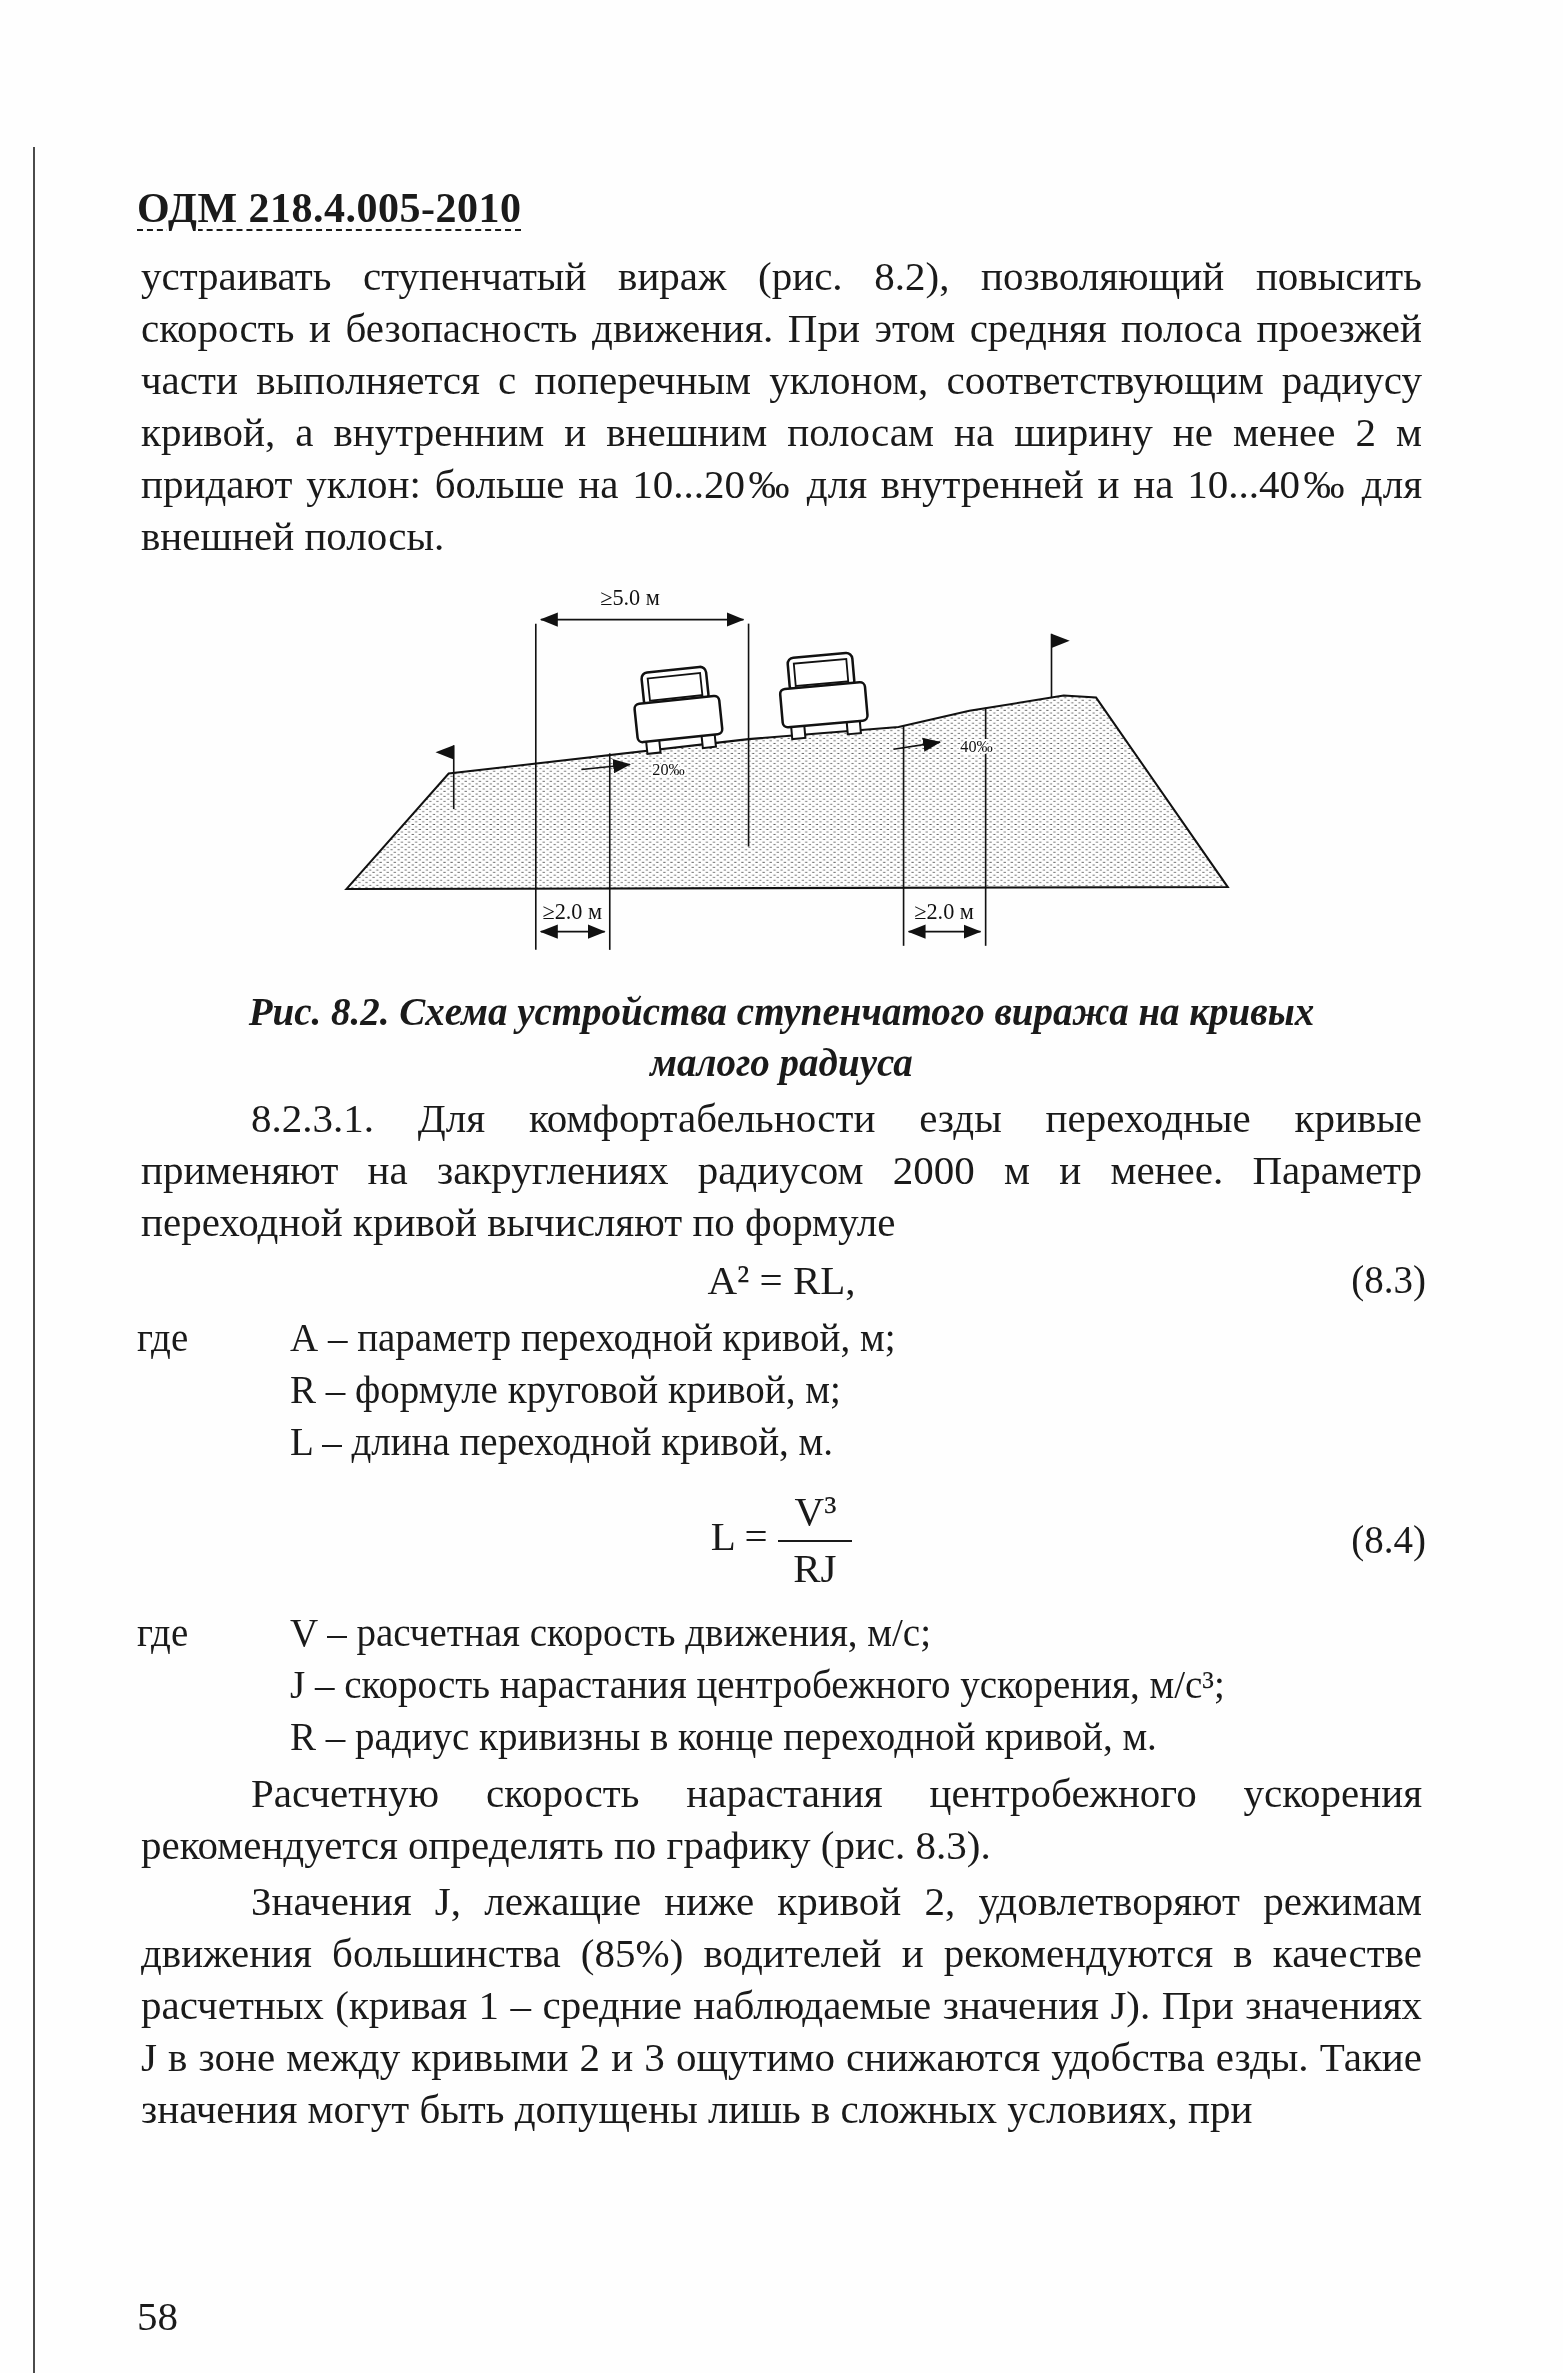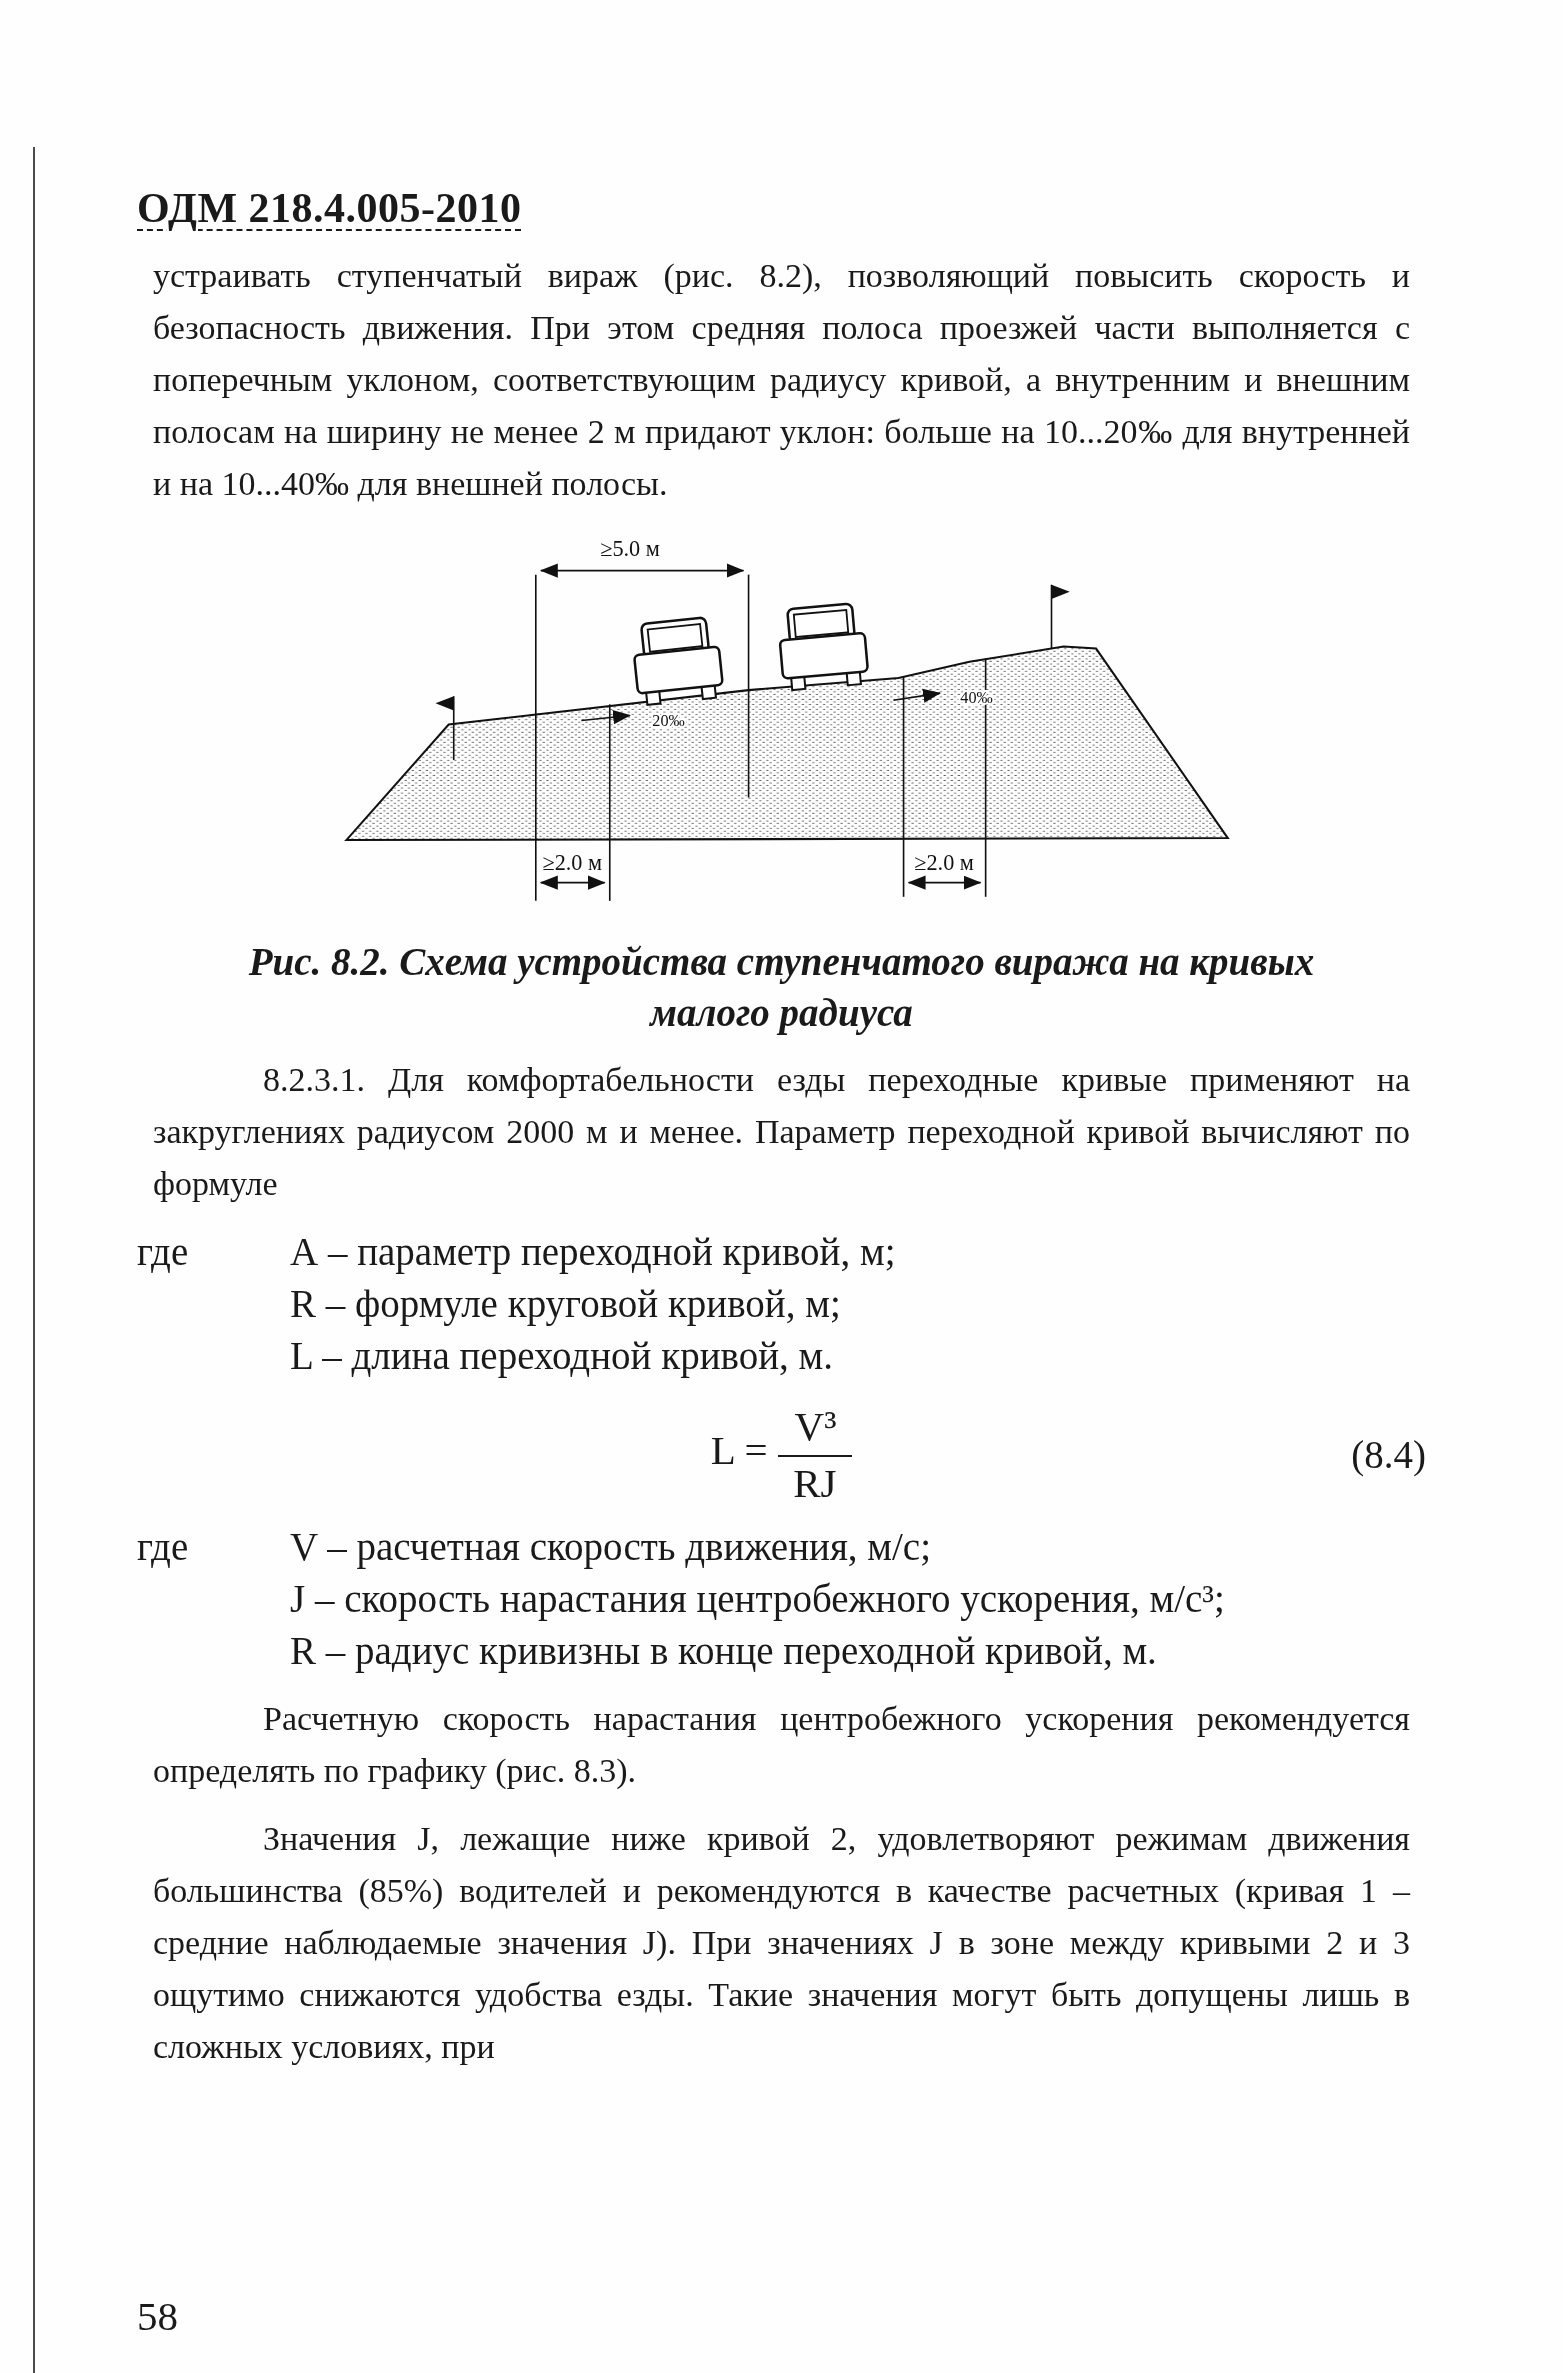--- a/index.html
+++ b/index.html
@@ -25,22 +25,22 @@
   .doc-header {
     font-size: 42px;
     font-weight: bold;
     letter-spacing: 0.5px;
     text-decoration: underline;
     text-decoration-style: dashed;
     text-decoration-thickness: 2px;
     text-underline-offset: 6.9px;
   }
   .body-text {
-    margin: 16px;
-    font-size: 34px;
+    margin: 4px;
+    font-size: 41px;
     line-height: 52px;
     text-align: justify;
   }
   .mt-sm { margin-top: 17.6px; }
   .indent { text-indent: 110px; }
   .fig {
     margin: 13.7px 0 0 0;
     text-align: center;
   }
   .fig svg { display: inline-block; }
@@ -176,20 +176,24 @@
 
     <figcaption class="caption">
       <span>Рис. 8.2. Схема устройства ступенчатого виража на кривых</span><br>
       <span>малого радиуса</span>
     </figcaption>
   </figure>
 
 
   <p class="body-text indent">8.2.3.1. Для комфортабельности езды переходные кривые применяют на закруглениях радиусом 2000 м и менее. Параметр переходной кривой вычисляют по формуле</p>
 
+  <div class="eq-row">
+    <span>А² = RL,</span>
+    <span class="eq-num">(8.3)</span>
+  </div>
 
   <div class="where">
     <span class="where-label">где</span>
     <div class="where-items">
       <div>А – параметр переходной кривой, м;</div>
       <div>R – формуле круговой кривой, м;</div>
       <div>L – длина переходной кривой, м.</div>
     </div>
   </div>
 

